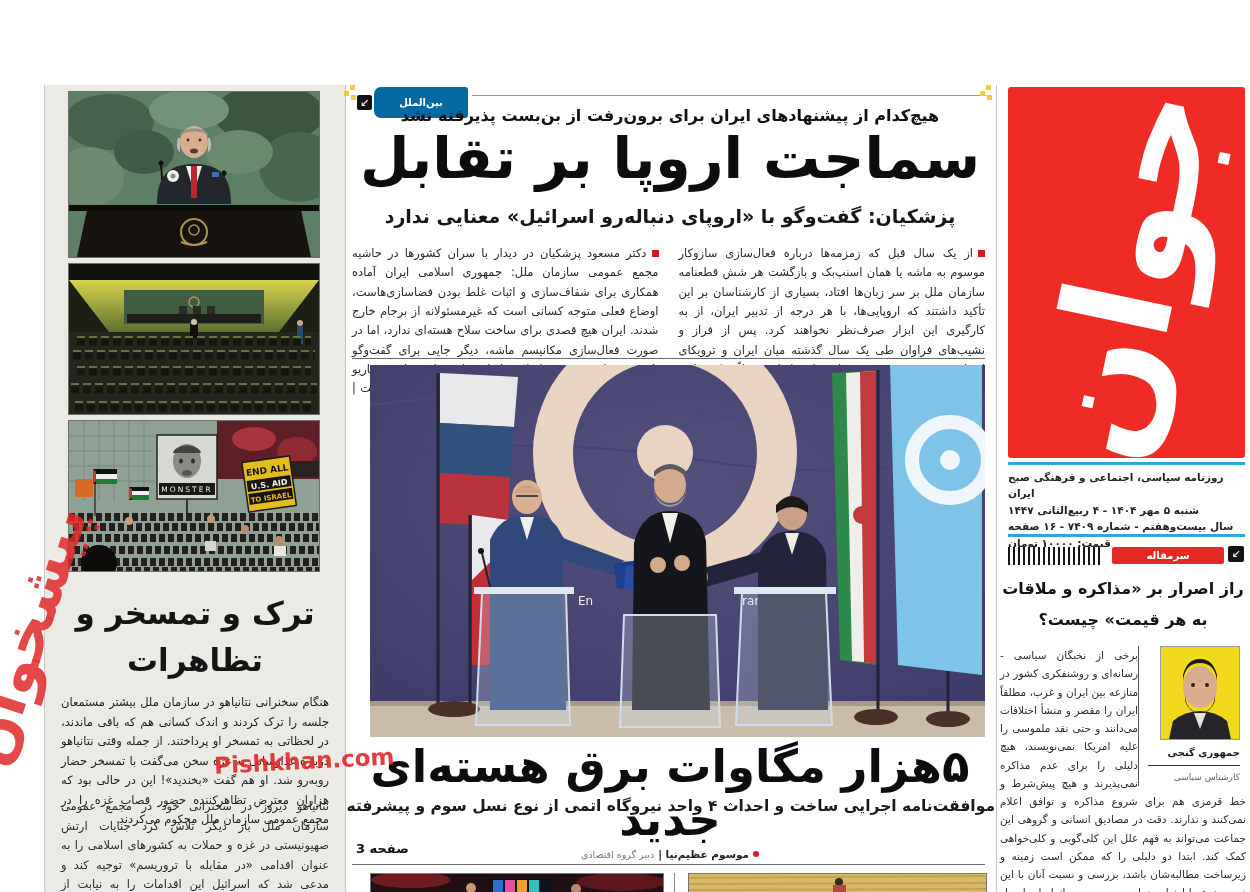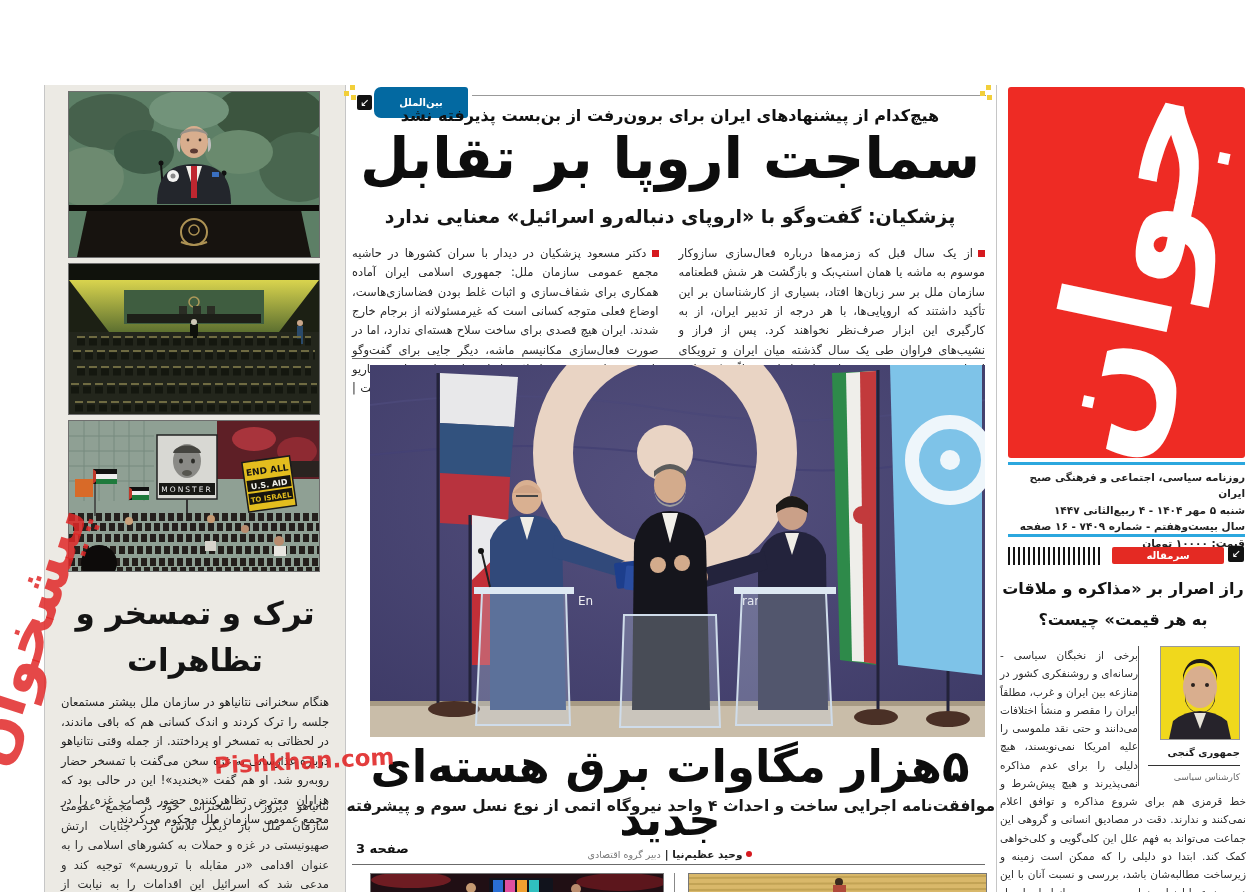--- a/index.html
+++ b/index.html
@@ -32,21 +32,21 @@
   .bylineinner{display:inline-flex;align-items:center;gap:4px;border-bottom:1px solid #777;padding:0 8px 4px 8px;}
   .reddot{width:6px;height:6px;border-radius:50%;background:#d6191f;}
   .bname{font-size:10.5px;font-weight:bold;color:#222;}
   .brole{font-size:9.5px;color:#777;}
   .pageref{position:absolute;left:356px;top:841px;font-size:13px;font-weight:bold;color:#111;}
 
   
   .redbox{position:absolute;left:1008px;top:87px;width:237px;height:371px;background:#ee2b24;border-radius:3px;overflow:hidden;}
   .logotxt{position:absolute;left:50%;top:50%;transform:translate(-50%,-50%) rotate(-78deg);font-size:148px;font-weight:bold;color:#fff;white-space:nowrap;}
   .blueline{position:absolute;left:1008px;width:237px;height:3px;background:#2ba7de;}
-  .mastinfo{position:absolute;left:1008px;top:469px;width:237px;text-align:right;font-size:10.5px;font-weight:bold;line-height:1.56;color:#222;}
+  .mastinfo{position:absolute;left:1008px;top:469px;width:237px;text-align:left;font-size:10.5px;font-weight:bold;line-height:1.56;color:#222;}
   .barcode{position:absolute;left:1008px;top:547px;width:95px;height:18px;background:repeating-linear-gradient(90deg,#151515 0 2px,#fff 2px 5px);}
   .edpill{position:absolute;left:1112px;top:547px;width:112px;height:17px;background:#e42a23;color:#fff;font-size:10px;font-weight:bold;text-align:center;line-height:17px;border-radius:2px;}
   .edcorner{position:absolute;left:1228px;top:546px;width:16px;height:16px;background:#121212;color:#fff;font-size:11px;line-height:16px;text-align:center;border-radius:2px;}
   .edtitle{position:absolute;left:1000px;top:573px;width:246px;text-align:center;font-weight:bold;font-size:16px;line-height:1.95;color:#141414;}
   .edbody{position:absolute;left:1000px;top:646px;width:246px;font-size:10.5px;line-height:1.74;text-align:justify;color:#2c2c2c;}
   .authorblock{float:right;width:92px;margin-bottom:4px;padding-left:9px;border-left:1px solid #555;margin-right:6px;}
   .aname{font-size:10px;font-weight:bold;color:#1a1a1a;margin-top:4px;direction:rtl;}
   .aline{height:1px;background:#333;margin:4px 0;}
   .arole{font-size:9px;color:#666;direction:rtl;}
 
@@ -322,21 +322,21 @@
         <circle cx="111" cy="186" r="3" fill="#111"></circle>
     </svg>
   </div>
 
   <div class="nuchead rtl">۵هزار مگاوات برق هسته‌ای جدید</div>
   <div class="nucsub rtl" style="top:797px;">موافقت‌نامه اجرایی ساخت و احداث ۴ واحد نیروگاه اتمی از نوع نسل سوم و پیشرفته</div>
 
   <div class="bylinewrap">
     <span class="bylineinner rtl">
       <span class="reddot"></span>
-      <span class="bname">وحید عظیم‌نیا |</span>
+      <span class="bname">موسوم عظیم‌نیا |</span>
       <span class="brole">دبیر گروه اقتصادی</span>
     </span>
   </div>
   <div class="pageref rtl">صفحه 3</div>
 
   <div class="hline" style="left:352px;top:864px;width:633px;"></div>
 
   <div class="bphoto" style="left:370px;width:292px;">
     <svg width="292" height="19" viewBox="0 0 292 19">
       <rect width="292" height="19" fill="#200f14"></rect>

